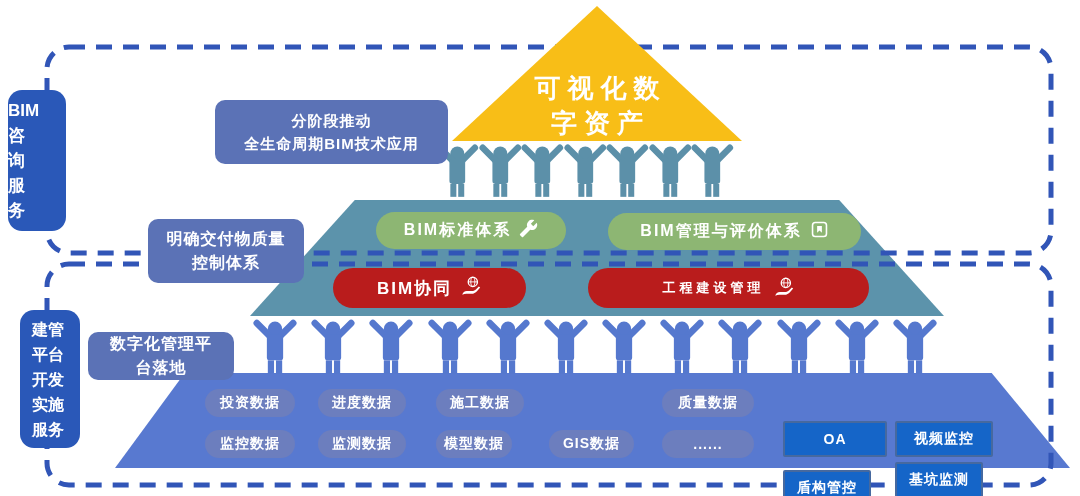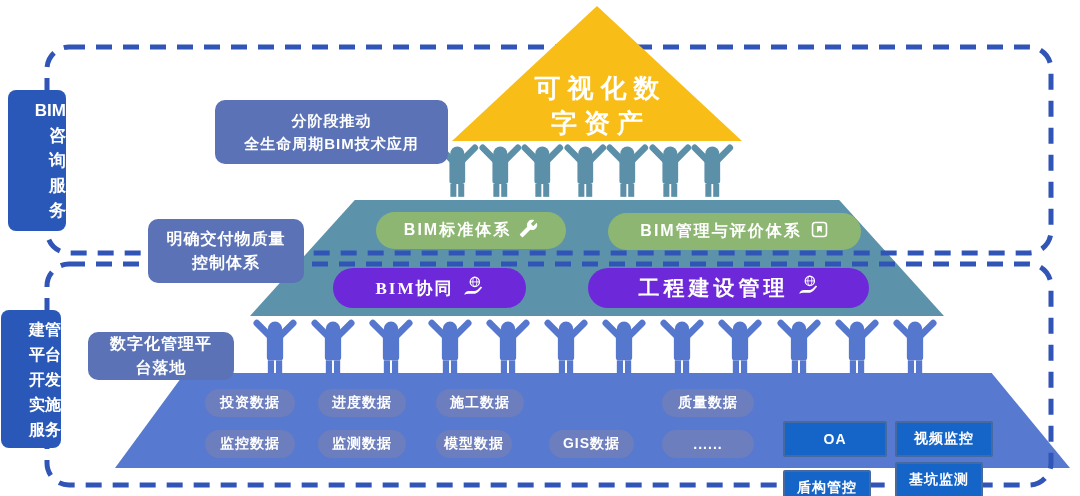--- a/index.html
+++ b/index.html
@@ -27,48 +27,48 @@
     left:115px;top:373px;width:955px;height:95px;background:#5879D0;
     clip-path:polygon(7.3% 0,91.8% 0,100% 100%,0 100%);
   }
   
   .person-row{display:flex;justify-content:space-between;align-items:flex-end;}
   .row-teal{left:436px;top:141px;width:298px;height:58px;color:#5C90A9;}
   .row-blue{left:253px;top:317px;width:684px;height:58px;color:#5578CE;}
   .person-row svg{display:block;}
   
   .side-label{
-    background:#2A58B8;border-radius:8px;color:#fff;font-weight:bold;
-    display:flex;flex-direction:column;align-items:flex-end;justify-content:center;
+    background:#2A58B8;border-radius:14px;color:#fff;font-weight:bold;
+    display:flex;flex-direction:column;align-items:flex-start;justify-content:center;
     text-align:center;
   }
   .side-label-1{left:8px;top:90px;width:58px;height:141px;font-size:17px;line-height:25px;}
-  .side-label-2{left:1px;top:310px;width:60px;height:138px;font-size:16px;line-height:25px;}
+  .side-label-2{left:20px;top:310px;width:60px;height:138px;font-size:16px;line-height:25px;padding-left:12px;}
   
   .note{
     background:#5B72B6;border-radius:10px;color:#fff;font-weight:bold;
     display:flex;flex-direction:column;align-items:center;justify-content:center;
     text-align:center;letter-spacing:1px;margin-top:43px;
   }
   .note-phased{left:215px;top:57px;width:233px;height:64px;font-size:15px;line-height:1.55;}
   .note-quality{left:148px;top:176px;width:156px;height:64px;font-size:16px;line-height:1.5;}
   .note-platform{left:88px;top:289px;width:146px;height:48px;font-size:16px;line-height:1.5;}
   
   .pill{
     border-radius:20px;color:#fff;font-weight:bold;
     display:flex;align-items:center;justify-content:center;gap:8px;
     letter-spacing:2px;
   }
   .pill-light{background:#8DB673;}
-  .pill-dark{background:#6d28d9;font-family:Liberation Serif, serif;}
+  .pill-dark{background:#b91c1c;}
   .pill svg{flex:0 0 auto;}
   .pill-standard{left:376px;top:212px;width:190px;height:37px;font-size:16px;}
   .pill-evaluation{left:608px;top:213px;width:253px;height:37px;font-size:16px;}
   .pill-collab{left:333px;top:268px;width:193px;height:40px;font-size:17px;}
-  .pill-construction{left:588px;top:268px;width:281px;height:40px;font-size:21px;letter-spacing:4px;align-items:center;}
+  .pill-construction{left:588px;top:268px;width:281px;height:40px;font-size:13px;letter-spacing:4px;align-items:center;}
   
   .data-box{
     position:absolute;z-index:3;background:#6C7EBE;border-radius:14px;color:#fff;
     font-weight:bold;font-size:14px;letter-spacing:1px;
     display:flex;align-items:center;justify-content:center;
     height:28px;
   }
   .app-box{
     position:absolute;z-index:3;background:#1565C8;border:2px solid #46699f;border-radius:2px;
     color:#fff;font-weight:bold;font-size:14px;letter-spacing:1px;

